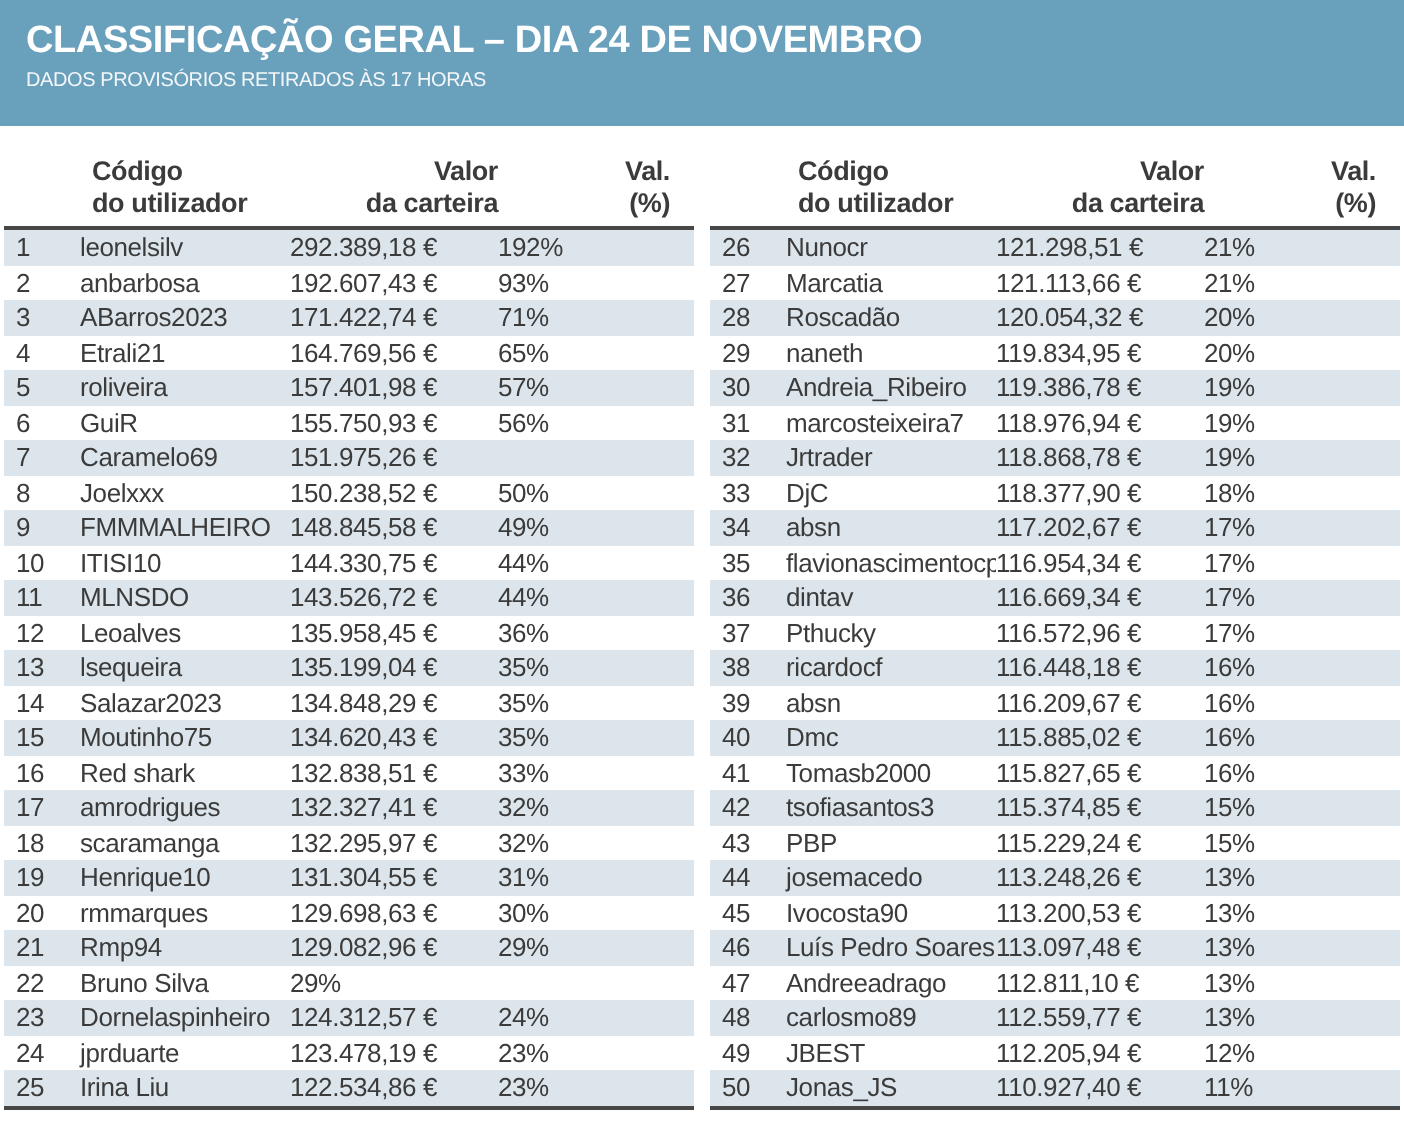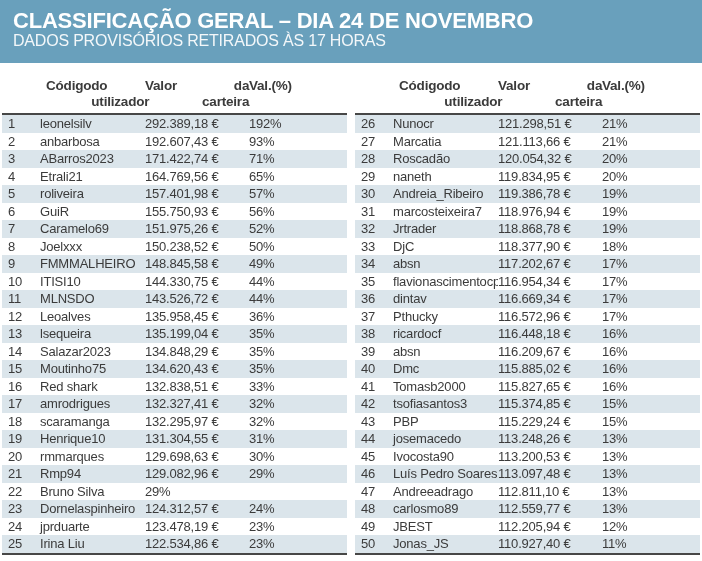--- a/index.html
+++ b/index.html
@@ -23,54 +23,54 @@
   }
   
   .banner{
     height:63px;width:702px;
     background:var(--header-bg);
     padding:11px 0 0 13px;
   }
   .banner .title{
     color:var(--header-text);
     font-weight:700;
-    font-size:22px;
+    font-size:19px;
     line-height:19px;
     letter-spacing:-0.2px;
   }
   .banner .subtitle{
     color:var(--header-text);
-    font-size:16px;
+    font-size:10px;
     line-height:15px;
     margin-top:3px;
     letter-spacing:-0.2px;
     opacity:0.92;
   }
   
   .tables{
     display:flex;
     gap:8px;
     padding:15px 2px 0 2px;
   }
   .rtable{width:345px;}
   .thead{
     display:grid;
     grid-template-columns:30px 113px 104px 92px;
     border-bottom:2px solid var(--rule);
     padding-bottom:3px;
   }
   .thead .hcell{
-    display:flex;flex-direction:row;
+    display:flex;flex-direction:column;
     font-weight:700;
     font-size:13.5px;
     line-height:16px;
     letter-spacing:-0.2px;
   }
   .thead .h-user{padding-left:14px;text-align:left;}
-  .thead .h-value{text-align:right;gap:25px;}
+  .thead .h-value{text-align:right;}
   .thead .h-pct{text-align:right;padding-right:6px;}
   .rows{border-bottom:2px solid var(--rule);}
   .row{
     display:grid;
     grid-template-columns:30px 113px 104px 92px;
     height:17.5px;
     line-height:17.5px;
     font-size:13px;
     letter-spacing:-0.2px;
     white-space:nowrap;
@@ -143,21 +143,20 @@
           <div class="row">
     <span class="cell-rank">6</span>
     <span class="cell-user">GuiR</span>
     <span class="cell-value">155.750,93 €</span>
     <span class="cell-pct">56%</span>
   </div>
           <div class="row">
     <span class="cell-rank">7</span>
     <span class="cell-user">Caramelo69</span>
     <span class="cell-value">151.975,26 €</span>
-    <span class="cell-pct">52%</span>
   </div>
           <div class="row">
     <span class="cell-rank">8</span>
     <span class="cell-user">Joelxxx</span>
     <span class="cell-value">150.238,52 €</span>
     <span class="cell-pct">50%</span>
   </div>
           <div class="row">
     <span class="cell-rank">9</span>
     <span class="cell-user">FMMMALHEIRO</span>

